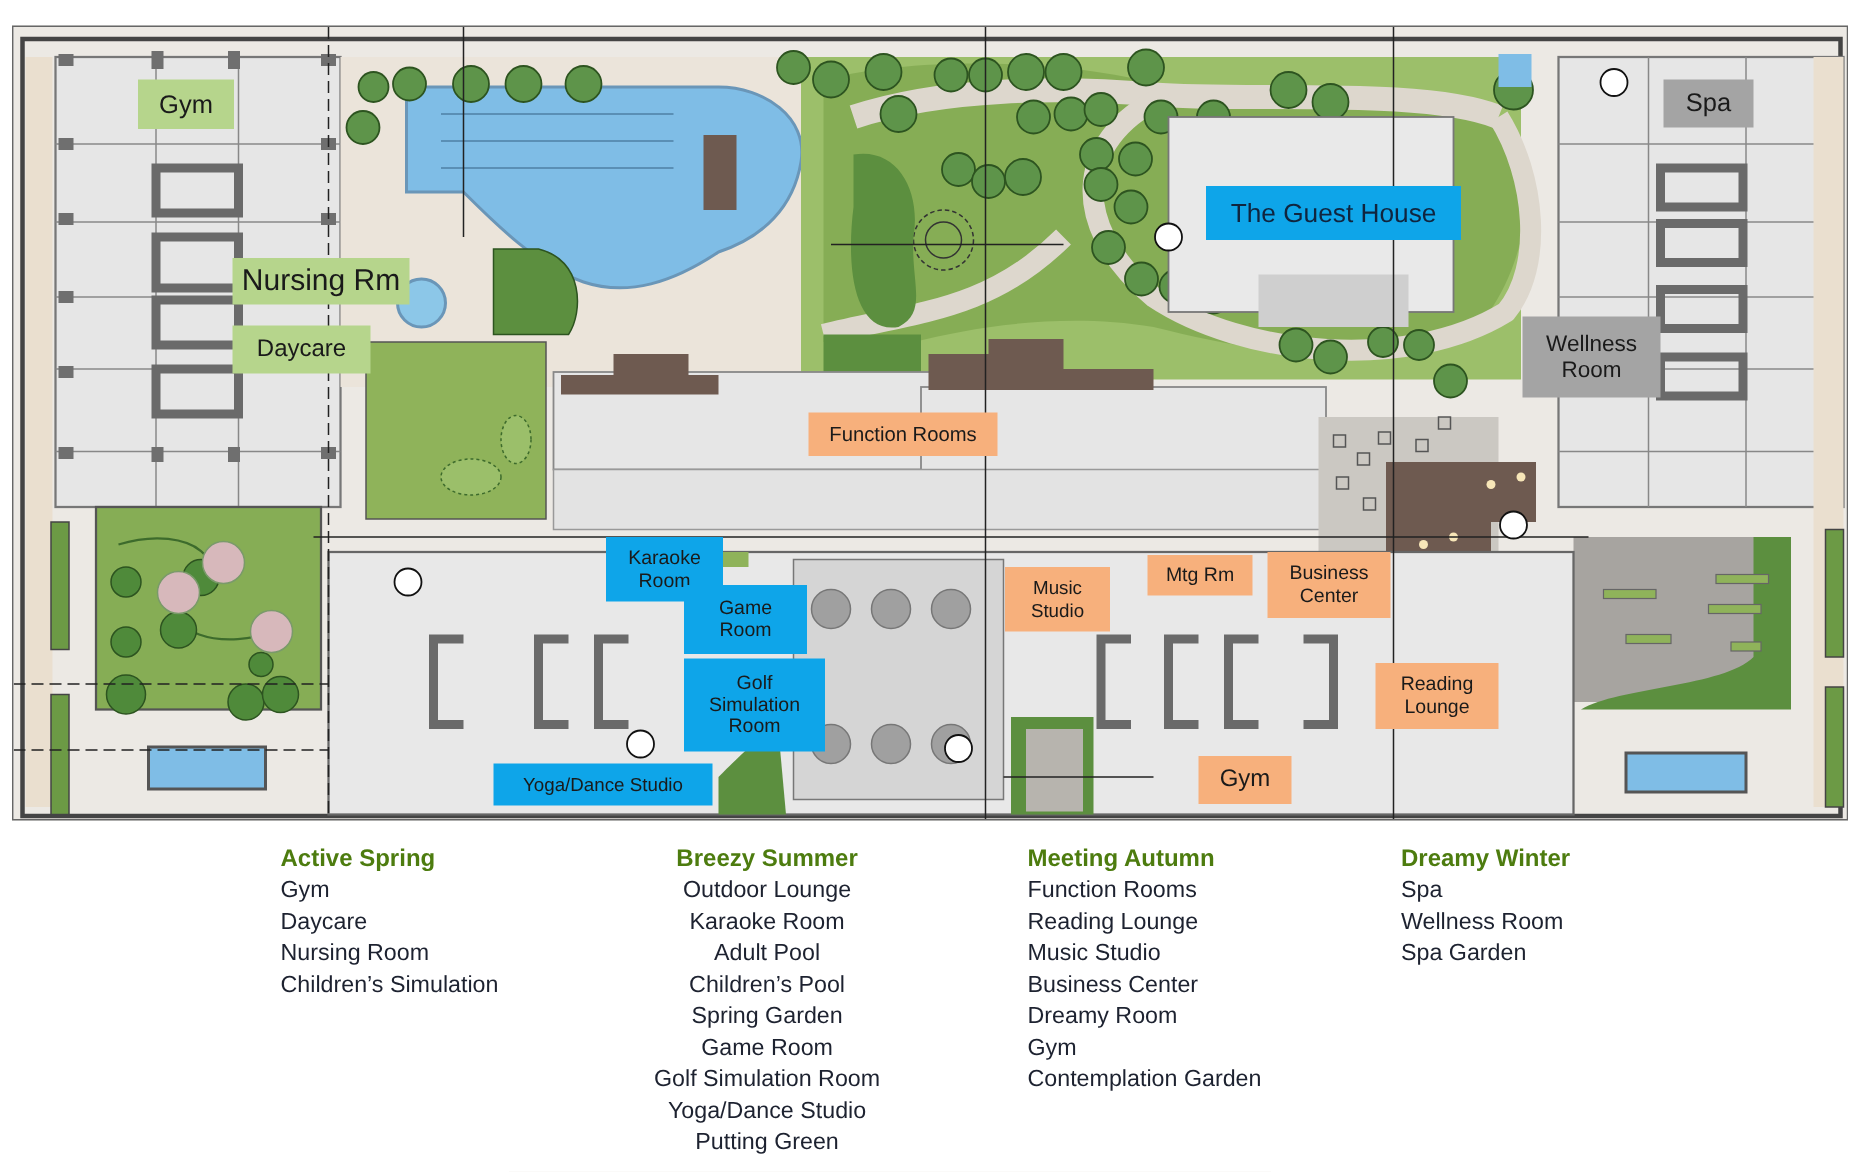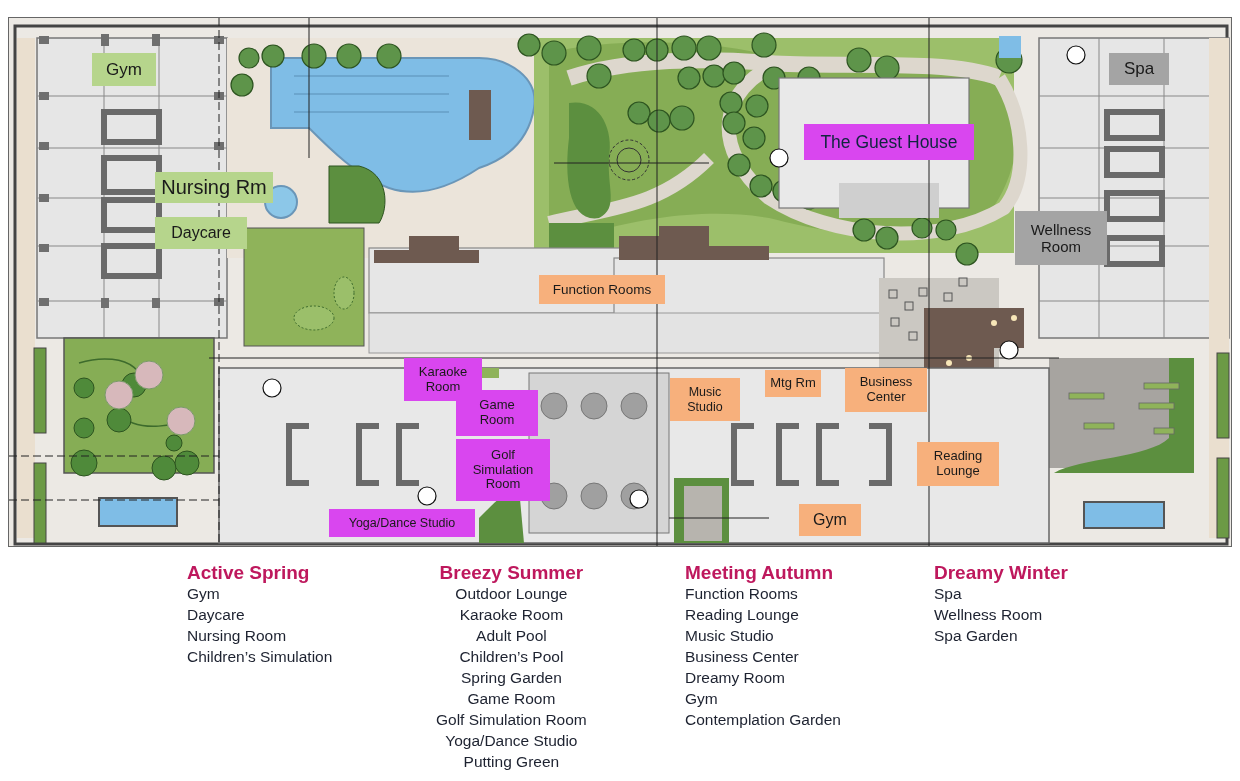--- a/index.html
+++ b/index.html
@@ -4,27 +4,27 @@
 <style>
   * { box-sizing: border-box; margin: 0; padding: 0; }
   html, body { width: 1240px; height: 781px; background: #ffffff; overflow: hidden; }
   body { position: relative; font-family: "Liberation Sans", sans-serif; }
 
   .plan { position: absolute; left: 8px; top: 17px; width: 1224px; height: 530px; border: 1px solid #666; background: #efedea; overflow: hidden; }
   .plan svg.bg { position: absolute; left: 0; top: 0; }
 
   .label { position: absolute; display: flex; align-items: center; justify-content: center; text-align: center; line-height: 1.15; color: #1a1a1a; font-family: "Liberation Sans", sans-serif; }
   .label.green { background: #b6d58c; }
-  .label.blue { background: #d946ef; }
+  .label.blue { background: #0ea5e9; }
   .label.orange { background: #f7b07c; }
   .label.grey { background: #a4a4a4; }
   .label.guest { color: #10253f; }
 
   .legend { position: absolute; top: 562px; font-family: "Liberation Sans", sans-serif; font-size: 15.5px; color: #1d2230; line-height: 21px; }
-  .legend h3 { font-size: 19px; font-weight: bold; color: #be185d; line-height: 21px; }
+  .legend h3 { font-size: 16px; font-weight: bold; color: #4d7c0f; line-height: 21px; }
   .legend ul { list-style: none; }
 </style>
 </head>
 <body>
 
 <div class="plan">
   <svg class="bg" width="1224" height="530" viewBox="0 0 1224 530">
 
     <rect x="0" y="0" width="1224" height="530" fill="#ece9e4"></rect>
 
@@ -284,21 +284,21 @@
   <div class="label green" style="left:146px;top:199px;width:92px;height:32px;font-size:16px;">Daycare</div>
   <div class="label orange" style="left:530px;top:257px;width:126px;height:29px;font-size:13.5px;">Function Rooms</div>
   <div class="label blue guest" style="left:795px;top:106px;width:170px;height:36px;font-size:17.5px;">The Guest House</div>
   <div class="label grey" style="left:1100px;top:35px;width:60px;height:32px;font-size:17px;">Spa</div>
   <div class="label grey" style="left:1006px;top:193px;width:92px;height:54px;font-size:15px;padding:0 8px;">Wellness Room</div>
   <div class="label blue" style="left:395px;top:340px;width:78px;height:43px;font-size:13px;padding:0 6px;">Karaoke Room</div>
   <div class="label blue" style="left:447px;top:372px;width:82px;height:46px;font-size:13px;padding:0 10px;">Game Room</div>
   <div class="label blue" style="left:447px;top:421px;width:94px;height:62px;font-size:13px;padding:0 8px;">Golf Simulation Room</div>
   <div class="label blue" style="left:320px;top:491px;width:146px;height:28px;font-size:12.5px;">Yoga/Dance Studio</div>
   <div class="label orange" style="left:661px;top:360px;width:70px;height:43px;font-size:12.5px;padding:0 6px;">Music Studio</div>
-  <div class="label orange" style="left:756px;top:352px;width:56px;height:27px;font-size:13px;">Mtg Rm</div>
+  <div class="label orange" style="left:756px;top:352px;width:70px;height:27px;font-size:13px;">Mtg Rm</div>
   <div class="label orange" style="left:836px;top:350px;width:82px;height:44px;font-size:13px;padding:0 6px;">Business Center</div>
   <div class="label orange" style="left:908px;top:424px;width:82px;height:44px;font-size:13px;padding:0 8px;">Reading Lounge</div>
   <div class="label orange" style="left:790px;top:486px;width:62px;height:32px;font-size:16px;">Gym</div>
 </div>
 
 <div class="legend" style="left:187px;">
   <h3>Active Spring</h3>
   <ul>
     <li>Gym</li>
     <li>Daycare</li>

